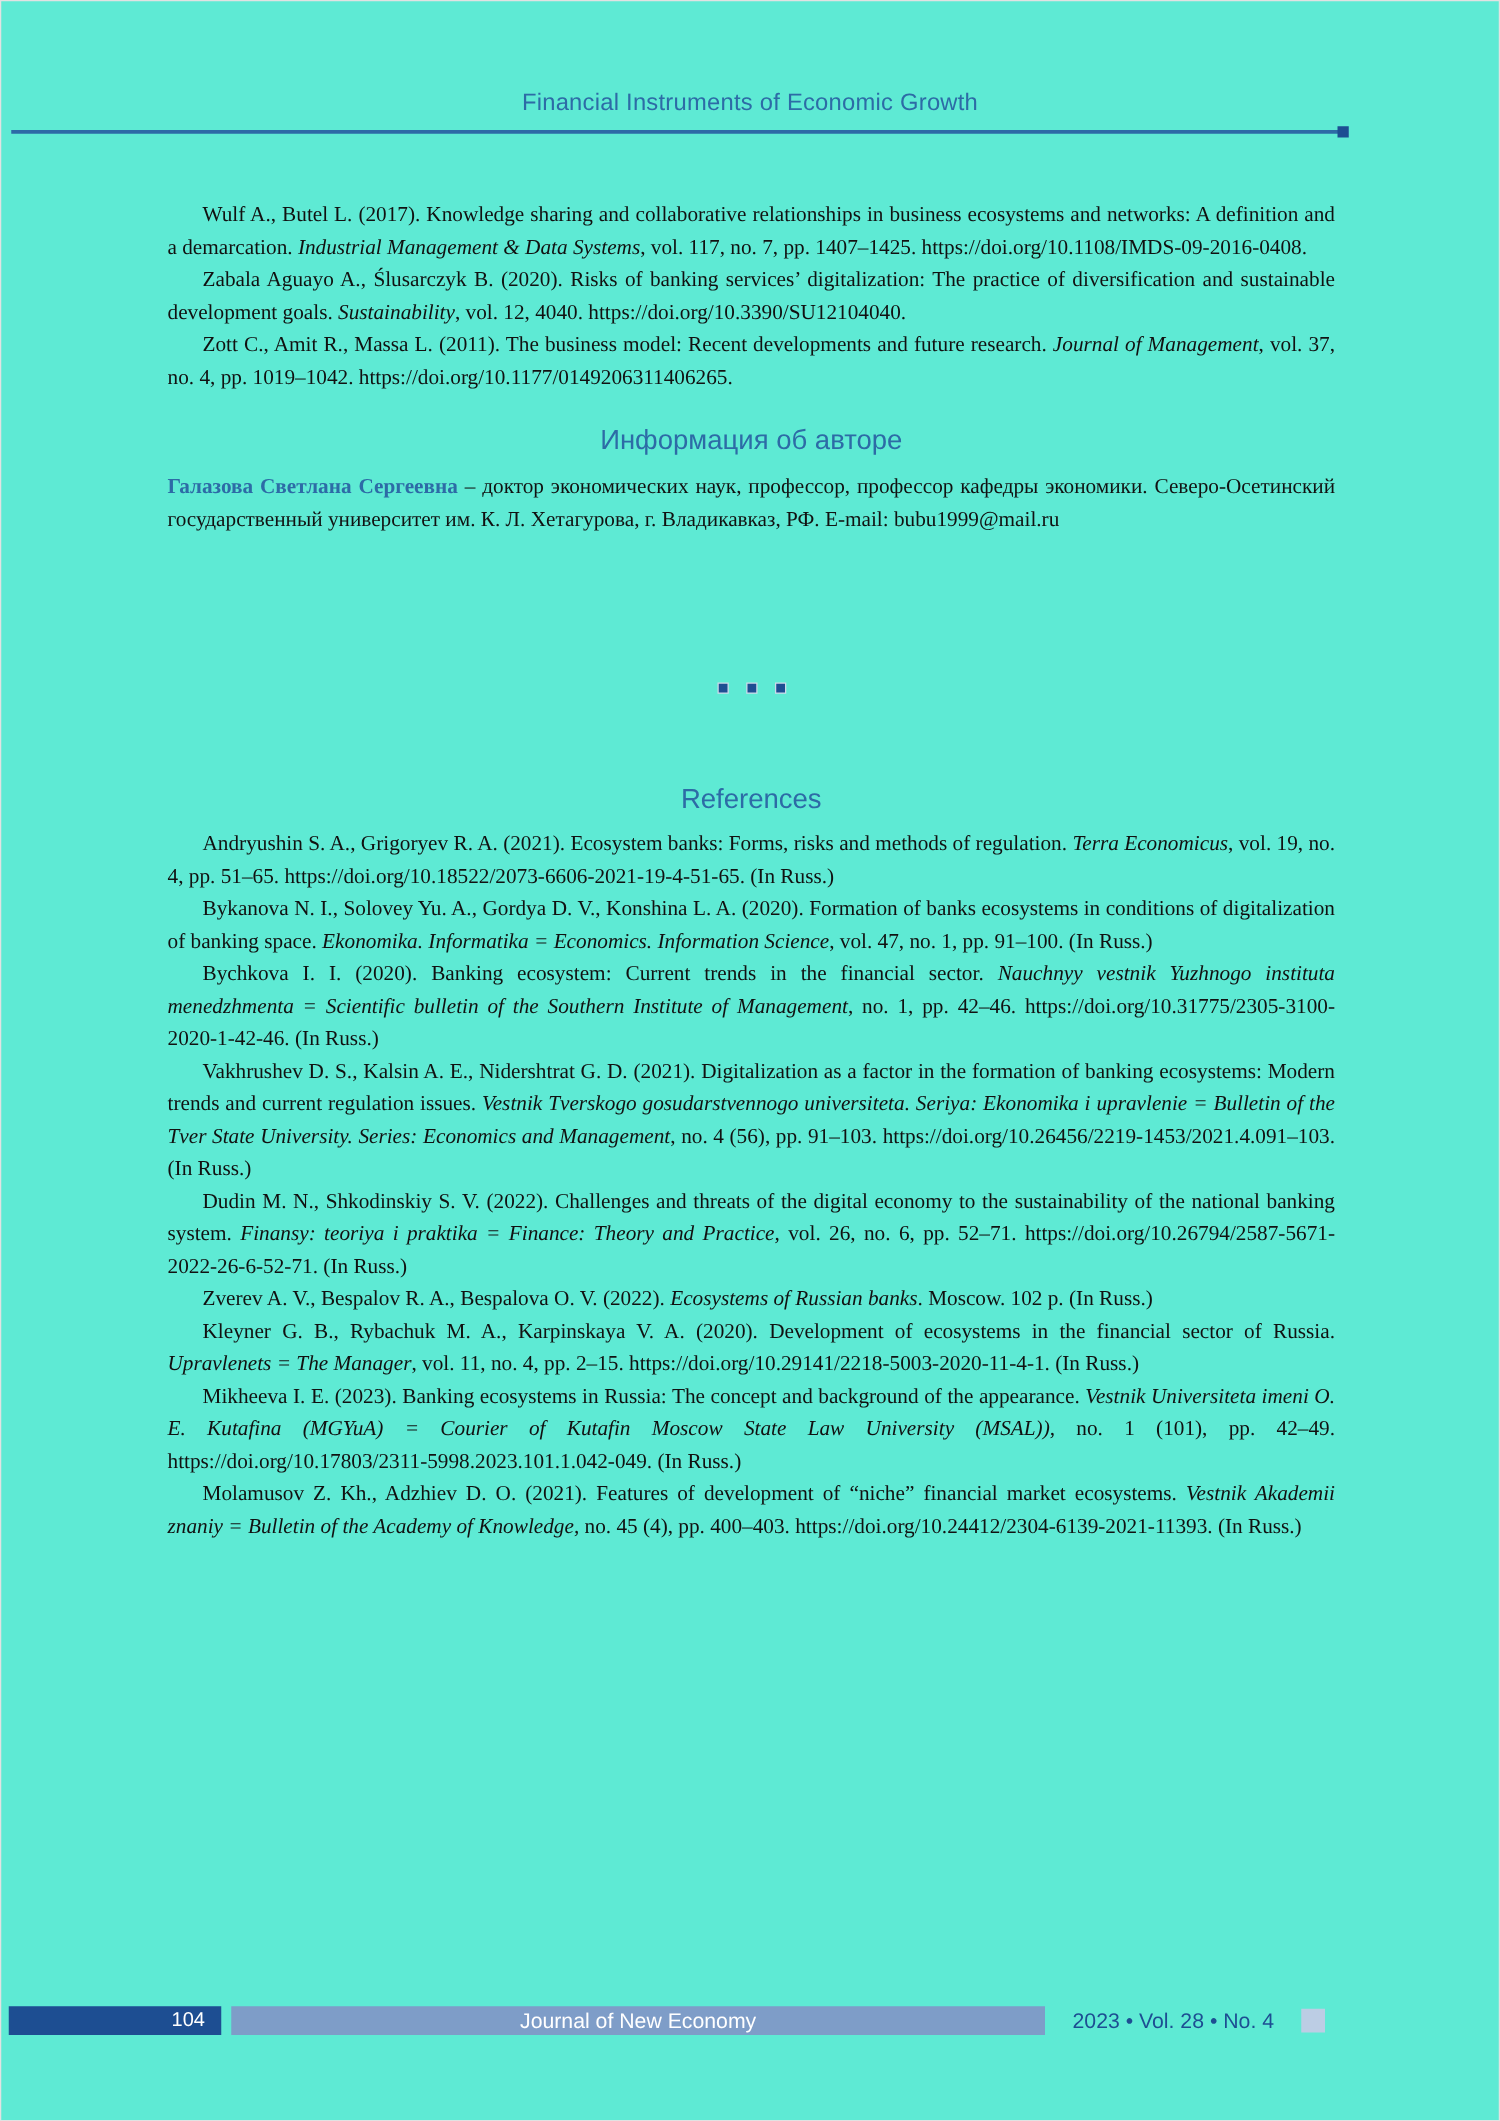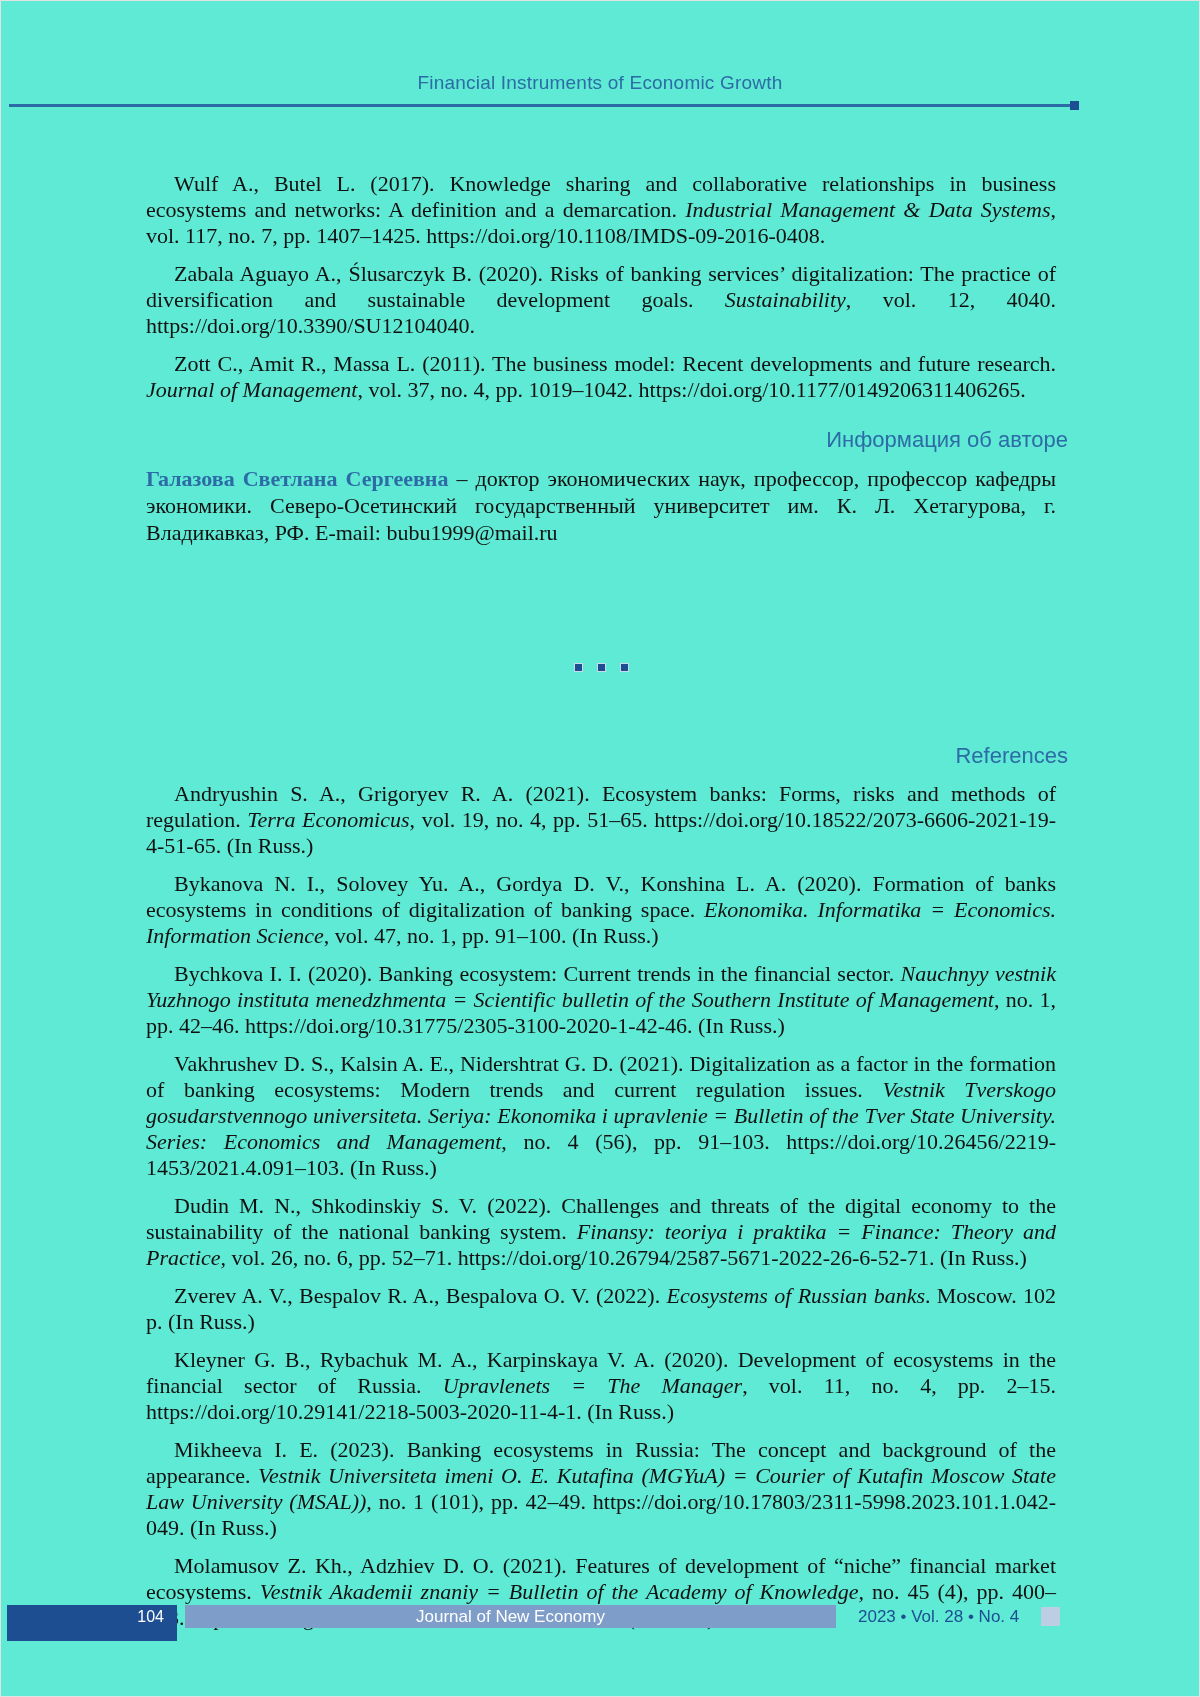--- a/index.html
+++ b/index.html
@@ -35,55 +35,55 @@
   }
   .header-rule-square{
     position:absolute;top:100px;left:1069px;width:9px;height:9px;
     background:var(--footer-dark-blue);
   }
   
   .content{
     position:absolute;top:158px;left:133px;width:934px;
   }
   .par{
-    margin:12px;
-    font-size:22px;
+    margin:0;
+    font-size:17px;
     line-height:26px;
     text-align:justify;
     text-indent:28px;
     font-family:Liberation Serif, serif;
   }
   .seg-italic{font-style:italic;}
   .seg-name{font-weight:bold;color:var(--accent-blue);}
   .author-block .par{text-indent:0;line-height:27px;}
   .section-heading{
     font-family:"Liberation Sans", sans-serif;
     font-size:22px;
     font-weight:normal;
     color:var(--accent-blue);
-    text-align:right;
+    text-align:center;
     text-indent:0;
     margin:24px 0 10px 0;
   }
   .references-heading{
     margin:72px 0 10px 0;
   }
   .separator{
     display:flex;justify-content:center;gap:16px;
     margin:118px 0 0 0;
   }
   .separator .sq{
     width:7px;height:7px;background:var(--footer-dark-blue);
     box-shadow:0 0 0 1px #cdd9ea;
   }
   
   .footer{position:absolute;top:1604px;left:0;right:0;height:23px;
     font-family:"Liberation Sans", sans-serif;}
   .pagenum{
-    position:absolute;left:6px;top:0;width:170px;height:36px;
+    position:absolute;left:6px;top:0;width:170px;height:23px;
     background:var(--footer-dark-blue);
     color:#ffffff;font-size:16px;line-height:23px;
     text-align:right;padding-right:13px;box-sizing:border-box;
   }
   .journal-bar{
     position:absolute;left:184px;top:0;width:651px;height:23px;
     background:var(--footer-light-blue);
     color:#ffffff;font-size:17px;line-height:23px;text-align:center;
   }
   .issue{

